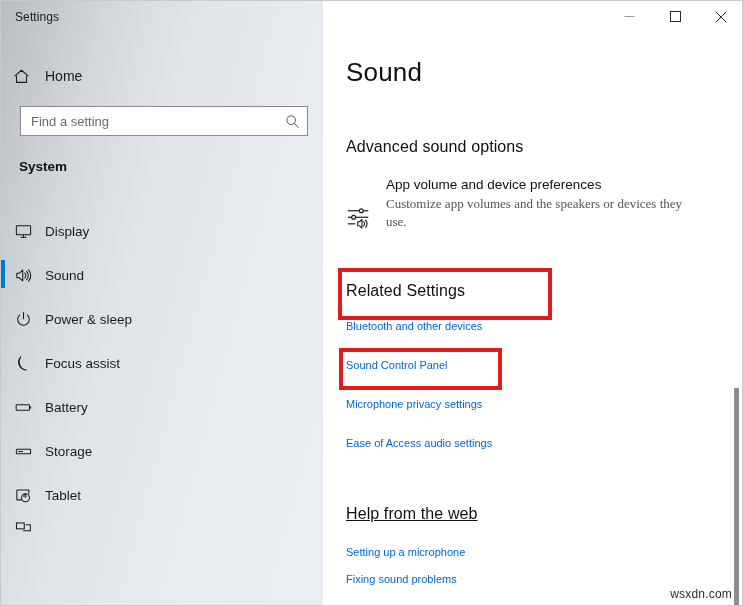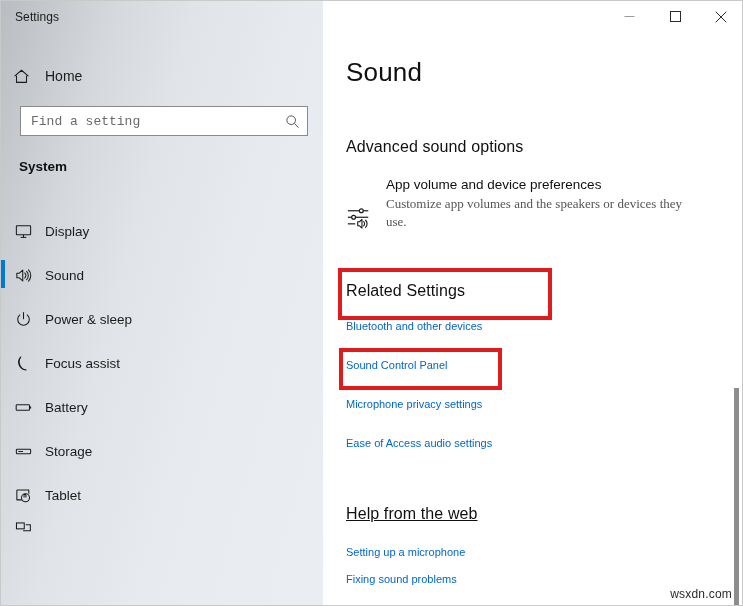--- a/index.html
+++ b/index.html
@@ -88,21 +88,21 @@
     background: #ffffff;
     border: 1px solid #8a8a8a;
     display: flex;
     align-items: center;
   }
   #search-input {
     flex: 1;
     border: none;
     outline: none;
     background: transparent;
-    font-family: Liberation Mono, monospace;
+    font-family: Liberation Sans, sans-serif;
     font-size: 13px;
     color: #a16207;
     padding: 0 8px 0 10px;
   }
   #search-input::placeholder { color: #6a6a6a; opacity: 1; }
   #search-icon-wrap {
     width: 30px;
     display: flex;
     align-items: center;
     justify-content: center;

